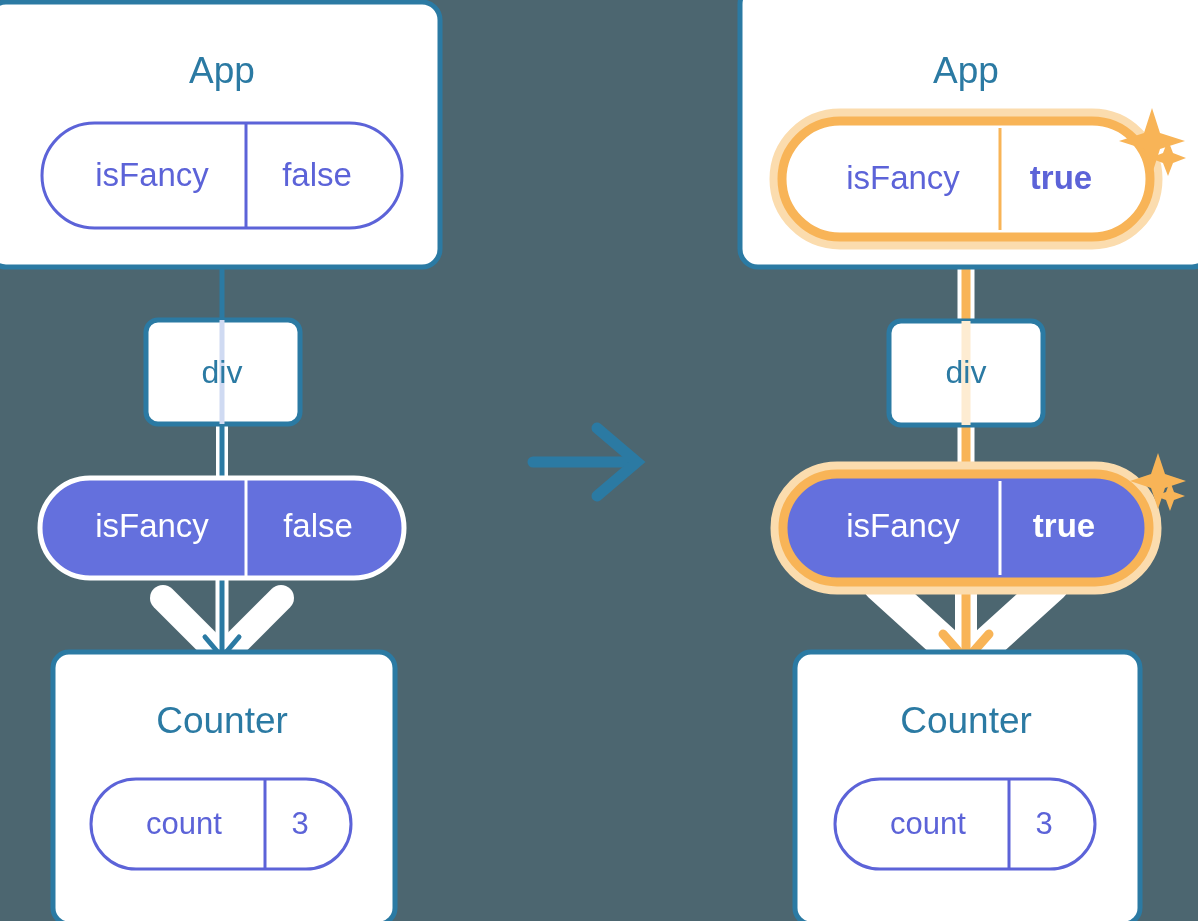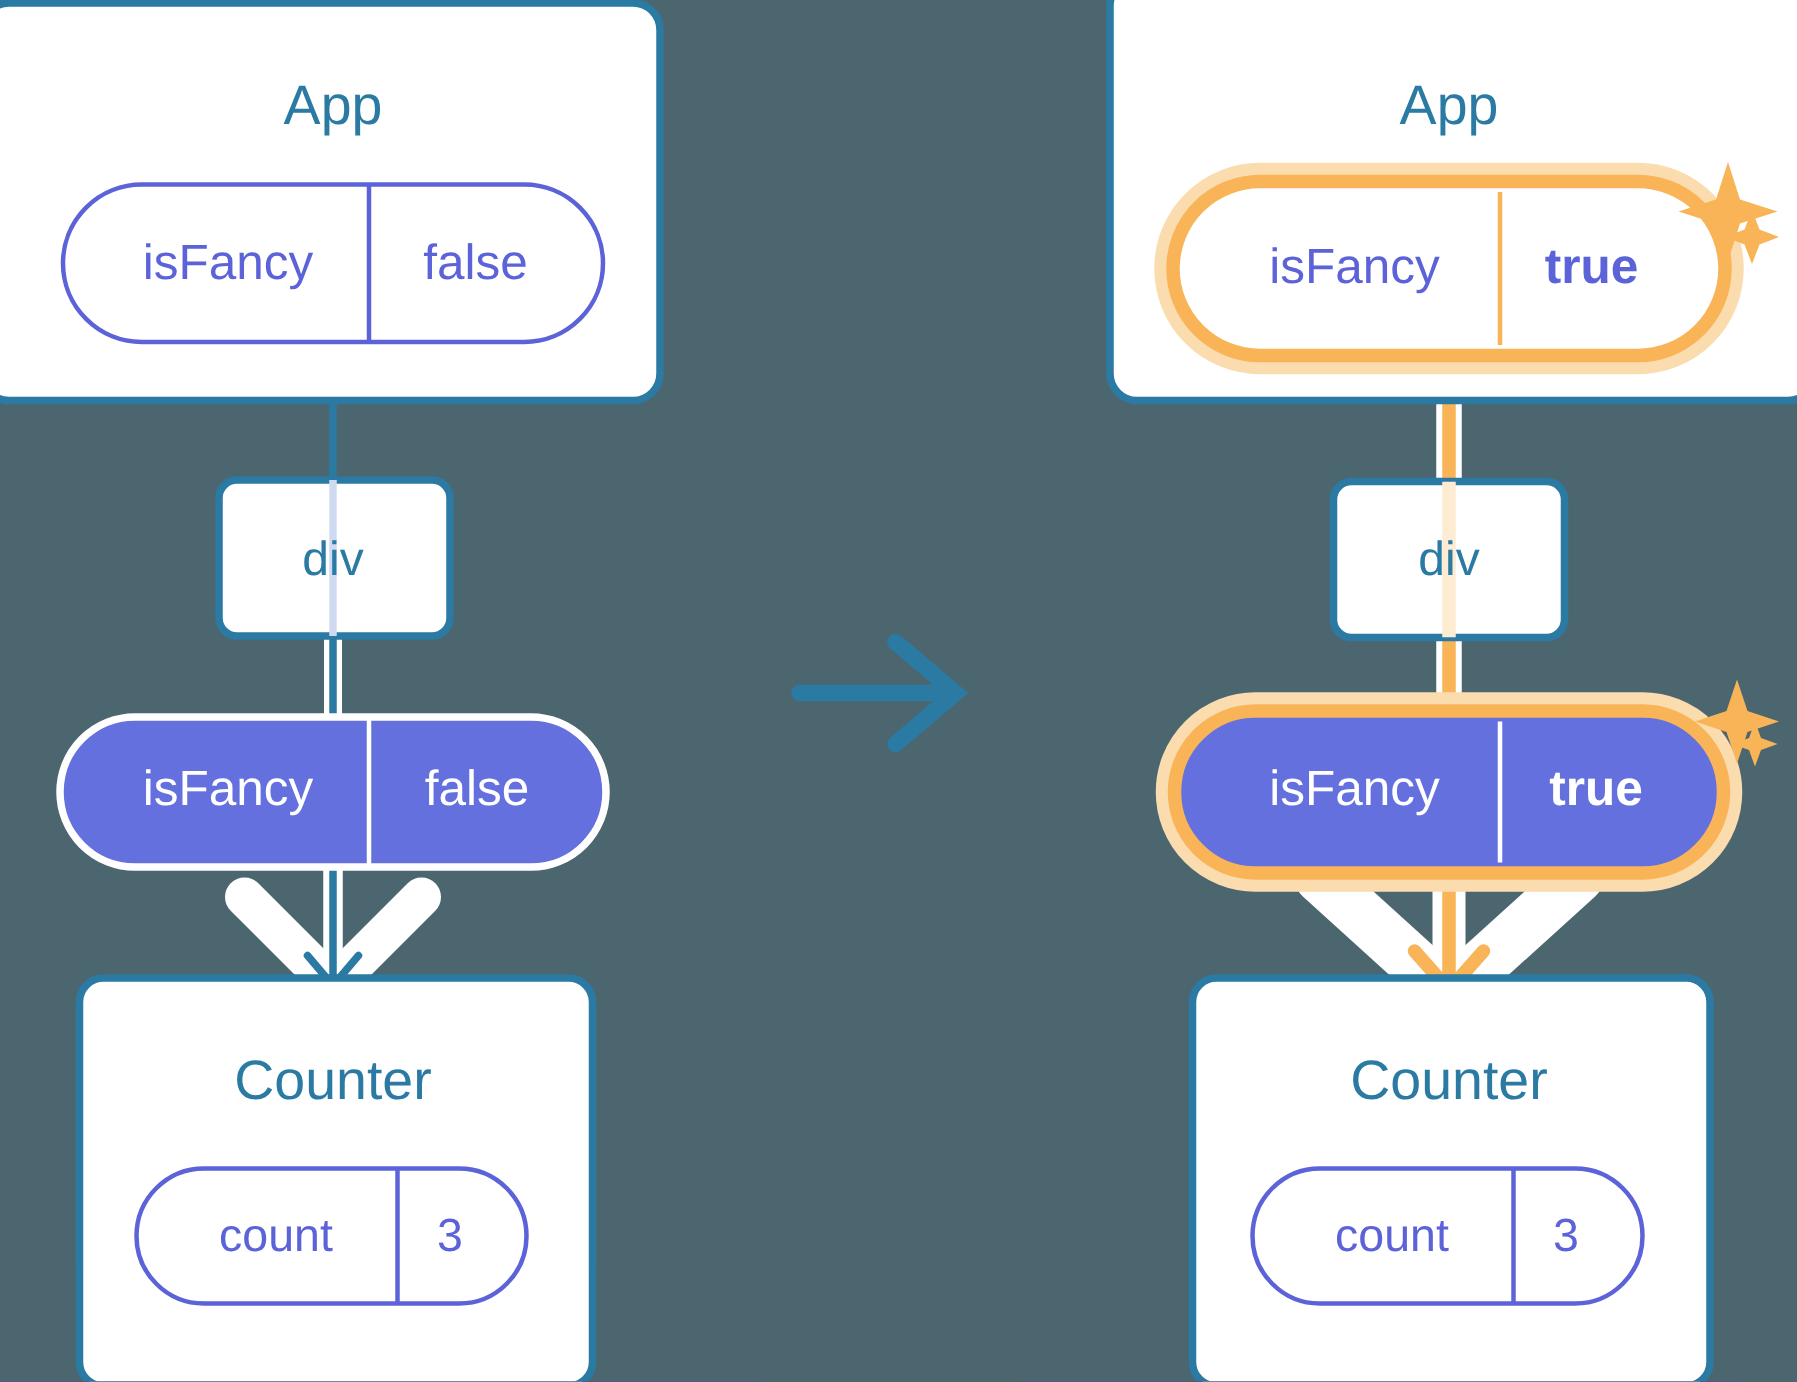--- a/index.html
+++ b/index.html
@@ -10,21 +10,21 @@
   body {
     width: 1198px;
     height: 921px;
     overflow: hidden;
     font-family: "Liberation Sans", sans-serif;
   }
   #stage {
     position: relative;
     width: 1160px;
     height: 921px;
-    background: #a21caf;
+    background: #15803d;
   }
   #stage svg {
     display: block;
   }
   .node-title {
     font-family: "Liberation Sans", sans-serif;
     font-size: 37px;
     fill: #2b7aa3;
     text-anchor: middle;
     dominant-baseline: middle;

